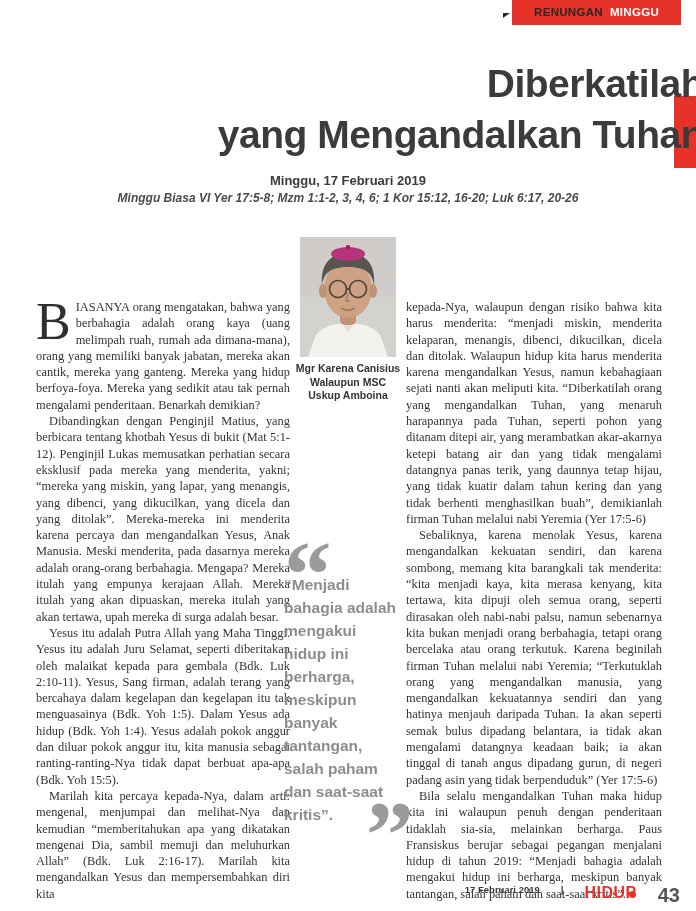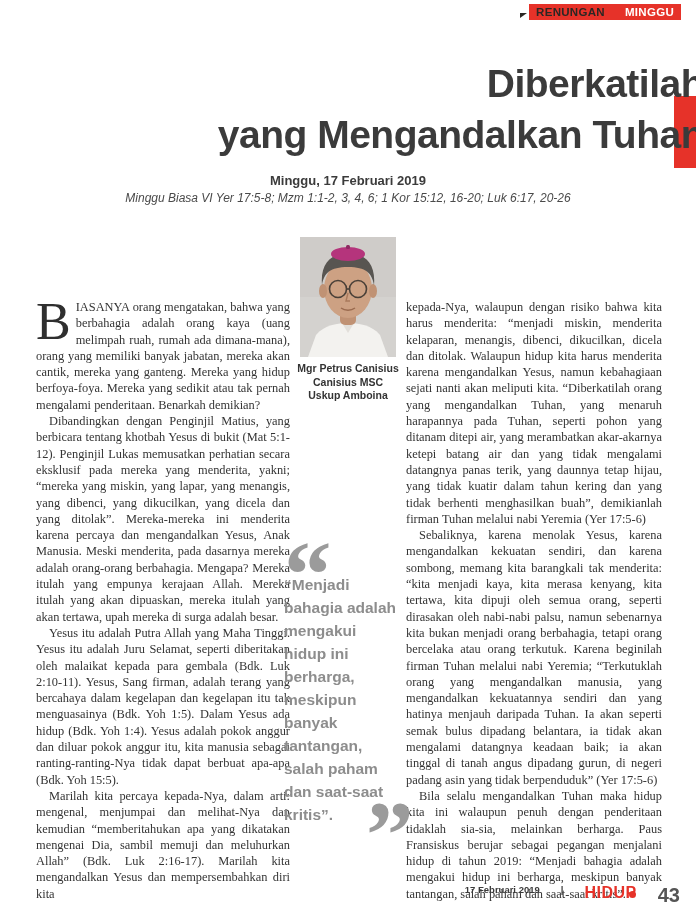--- a/index.html
+++ b/index.html
@@ -9,40 +9,40 @@
     background:#ffffff; overflow:hidden;
     font-family:"Liberation Serif", serif; color:#333;
   }
   
   .badge { position:absolute; top:3px; right:15px; height:18px; display:flex; align-items:center; }
   .badge-flag {
     width:0; height:0; margin-right:2px; margin-top:6px;
     border-top:5px solid #2b2724; border-right:7px solid transparent;
   }
   .badge-box {
-    background:#e63229; height:16px; padding:0 7px; display:flex; align-items:center; gap:20px;
+    background:#e63229; height:26px; padding:0 22px; display:flex; align-items:center; gap:7px;
     font-family:"Liberation Sans", sans-serif; font-weight:bold; font-size:11.5px; letter-spacing:.3px;
   }
   .badge-dark { color:#2b2724; }
   .badge-light { color:#ffffff; }
   
   .accent-block { position:absolute; top:96px; right:0; width:22px; height:72px; background:#e63229; }
   
   .title {
     position:absolute; top:58px; left:0; width:100%; text-align:right;
     font-family:"Liberation Sans", sans-serif; font-weight:bold;
     font-size:39px; line-height:51px; color:#3b3b3b; letter-spacing:-0.5px;margin-left:8px;
   }
   .dateline {
     position:absolute; top:173px; left:0; width:100%; text-align:center;
     font-family:"Liberation Sans", sans-serif; font-weight:bold; font-size:13px; color:#3b3b3b;
   }
   .readings {
     position:absolute; top:191px; left:0; width:100%; text-align:center;
-    font-family:"Liberation Sans", sans-serif; font-style:italic; font-weight:normal;
+    font-family:"Liberation Sans", sans-serif; font-style:italic; font-weight:bold;
     font-size:12px; color:#4a4a4a;
   }
   
   .portrait { position:absolute; left:300px; top:237px; width:96px; height:120px; }
   .caption {
     position:absolute; left:268px; top:362px; width:160px; text-align:center;
     font-family:"Liberation Sans", sans-serif; font-weight:bold; font-size:10.5px;
     line-height:13.5px; color:#333;
   }
   
@@ -127,22 +127,22 @@
       <circle cx="38" cy="52" r="8.5" fill="none" stroke="#4a4038" stroke-width="1.6"></circle>
       <circle cx="58" cy="52" r="8.5" fill="none" stroke="#4a4038" stroke-width="1.6"></circle>
       <line x1="46.5" y1="52" x2="49.5" y2="52" stroke="#4a4038" stroke-width="1.6"></line>
 
       <path d="M48,56 L46,64 L50,64" fill="none" stroke="#a97a5c" stroke-width="1.4"></path>
       <path d="M41,71 C45,74 51,74 55,71" fill="none" stroke="#9a6a4e" stroke-width="1.5"></path>
     </svg>
   </div>
 
   <div class="caption">
-    <div>Mgr Petrus Canisius</div>
-    <div>Canisius MSC</div>
+    <div>Mgr Karena Canisius</div>
+    <div>Walaupun MSC</div>
     <div>Uskup Amboina</div>
   </div>
 
   <div class="col col-left">
     <p class="no-indent"><span class="dropcap">B</span><span>IASANYA orang mengatakan, bahwa yang berbahagia adalah orang kaya (uang melimpah ruah, rumah ada dimana-mana), orang yang memiliki banyak jabatan, mereka akan cantik, mereka yang ganteng. Mereka yang hidup berfoya-foya. Mereka yang sedikit atau tak pernah mengalami penderitaan. Benarkah demikian?</span></p>
     <p>Dibandingkan dengan Penginjil Matius, yang berbicara tentang khotbah Yesus di bukit (Mat 5:1-12). Penginjil Lukas memusatkan perhatian secara eksklusif pada mereka yang menderita, yakni; “mereka yang miskin, yang lapar, yang menangis, yang dibenci, yang dikucilkan, yang dicela dan yang ditolak”. Mereka-mereka ini menderita karena percaya dan mengandalkan Yesus, Anak Manusia. Meski menderita, pada dasarnya mereka adalah orang-orang berbahagia. Mengapa? Mereka itulah yang empunya kerajaan Allah. Mereka itulah yang akan dipuaskan, mereka itulah yang akan tertawa, upah mereka di surga adalah besar.</p>
     <p>Yesus itu adalah Putra Allah yang Maha Tinggi. Yesus itu adalah Juru Selamat, seperti diberitakan oleh malaikat kepada para gembala (Bdk. Luk 2:10-11). Yesus, Sang firman, adalah terang yang bercahaya dalam kegelapan dan kegelapan itu tak menguasainya (Bdk. Yoh 1:5). Dalam Yesus ada hidup (Bdk. Yoh 1:4). Yesus adalah pokok anggur dan diluar pokok anggur itu, kita manusia sebagai ranting-ranting-Nya tidak dapat berbuat apa-apa (Bdk. Yoh 15:5).</p>
     <p>Marilah kita percaya kepada-Nya, dalam arti: mengenal, menjumpai dan melihat-Nya dan kemudian “memberitahukan apa yang dikatakan mengenai Dia, sambil memuji dan meluhurkan Allah” (Bdk. Luk 2:16-17). Marilah kita mengandalkan Yesus dan mempersembahkan diri kita</p>
   </div>
 

